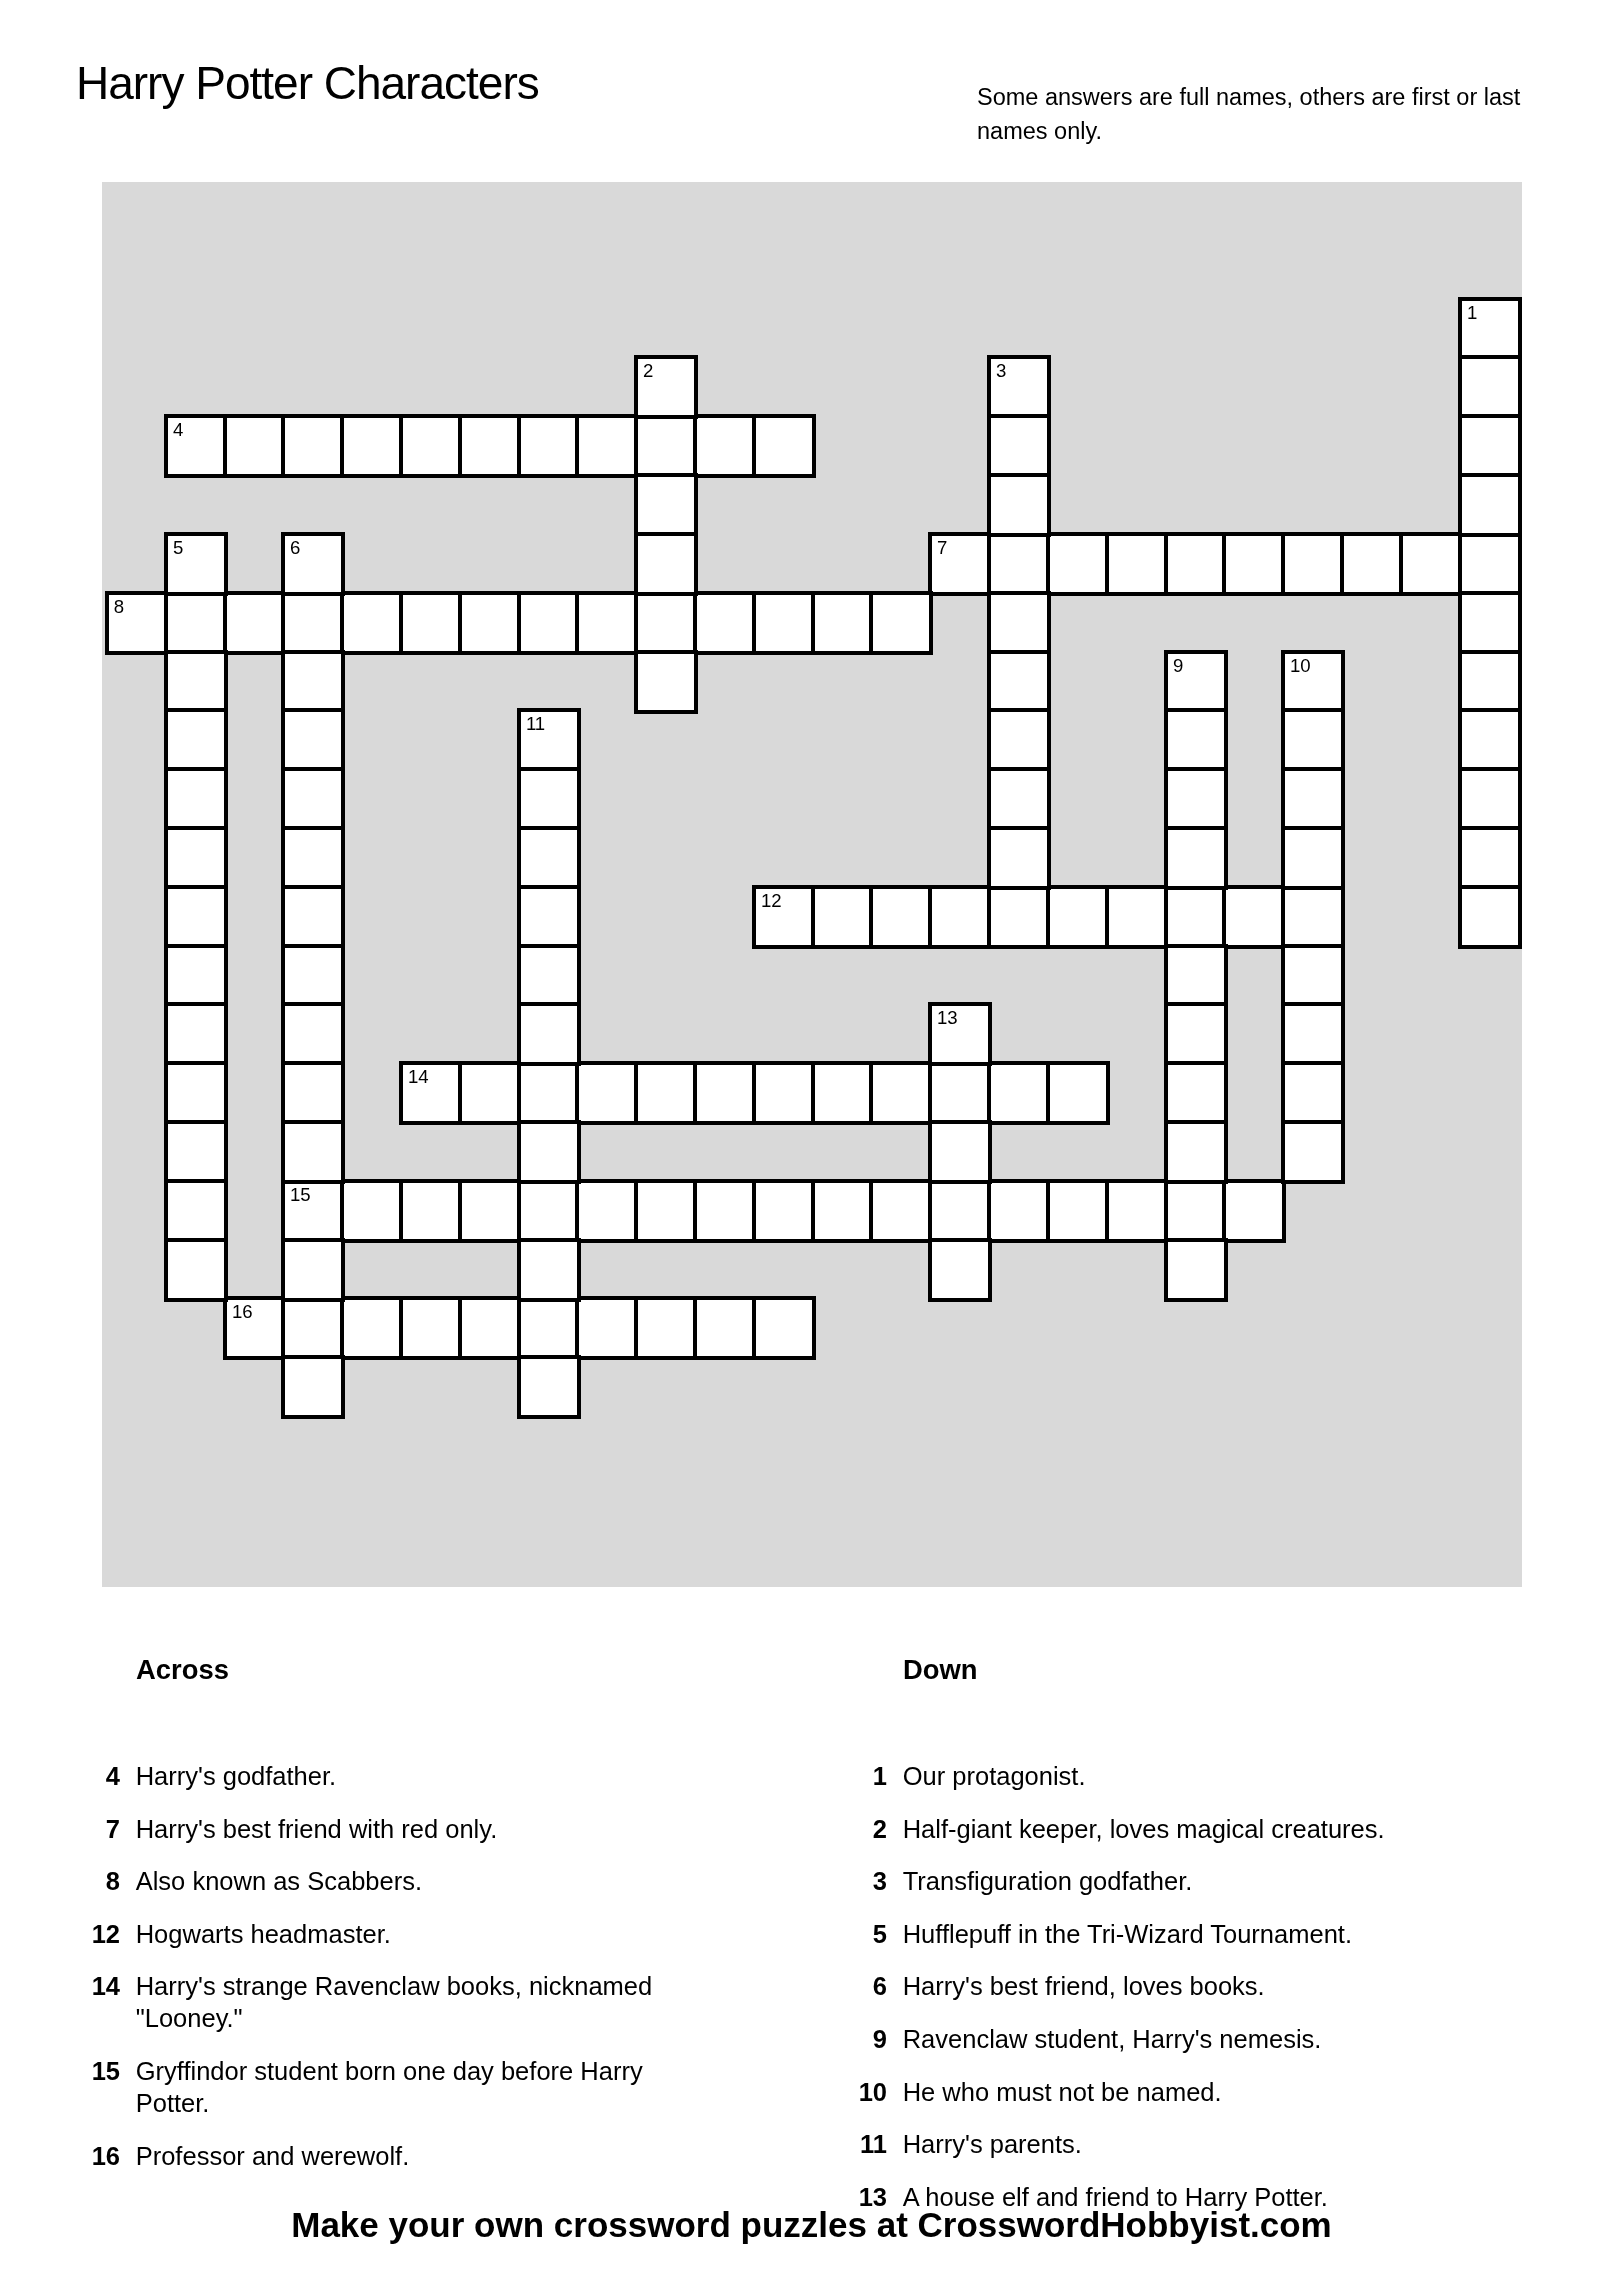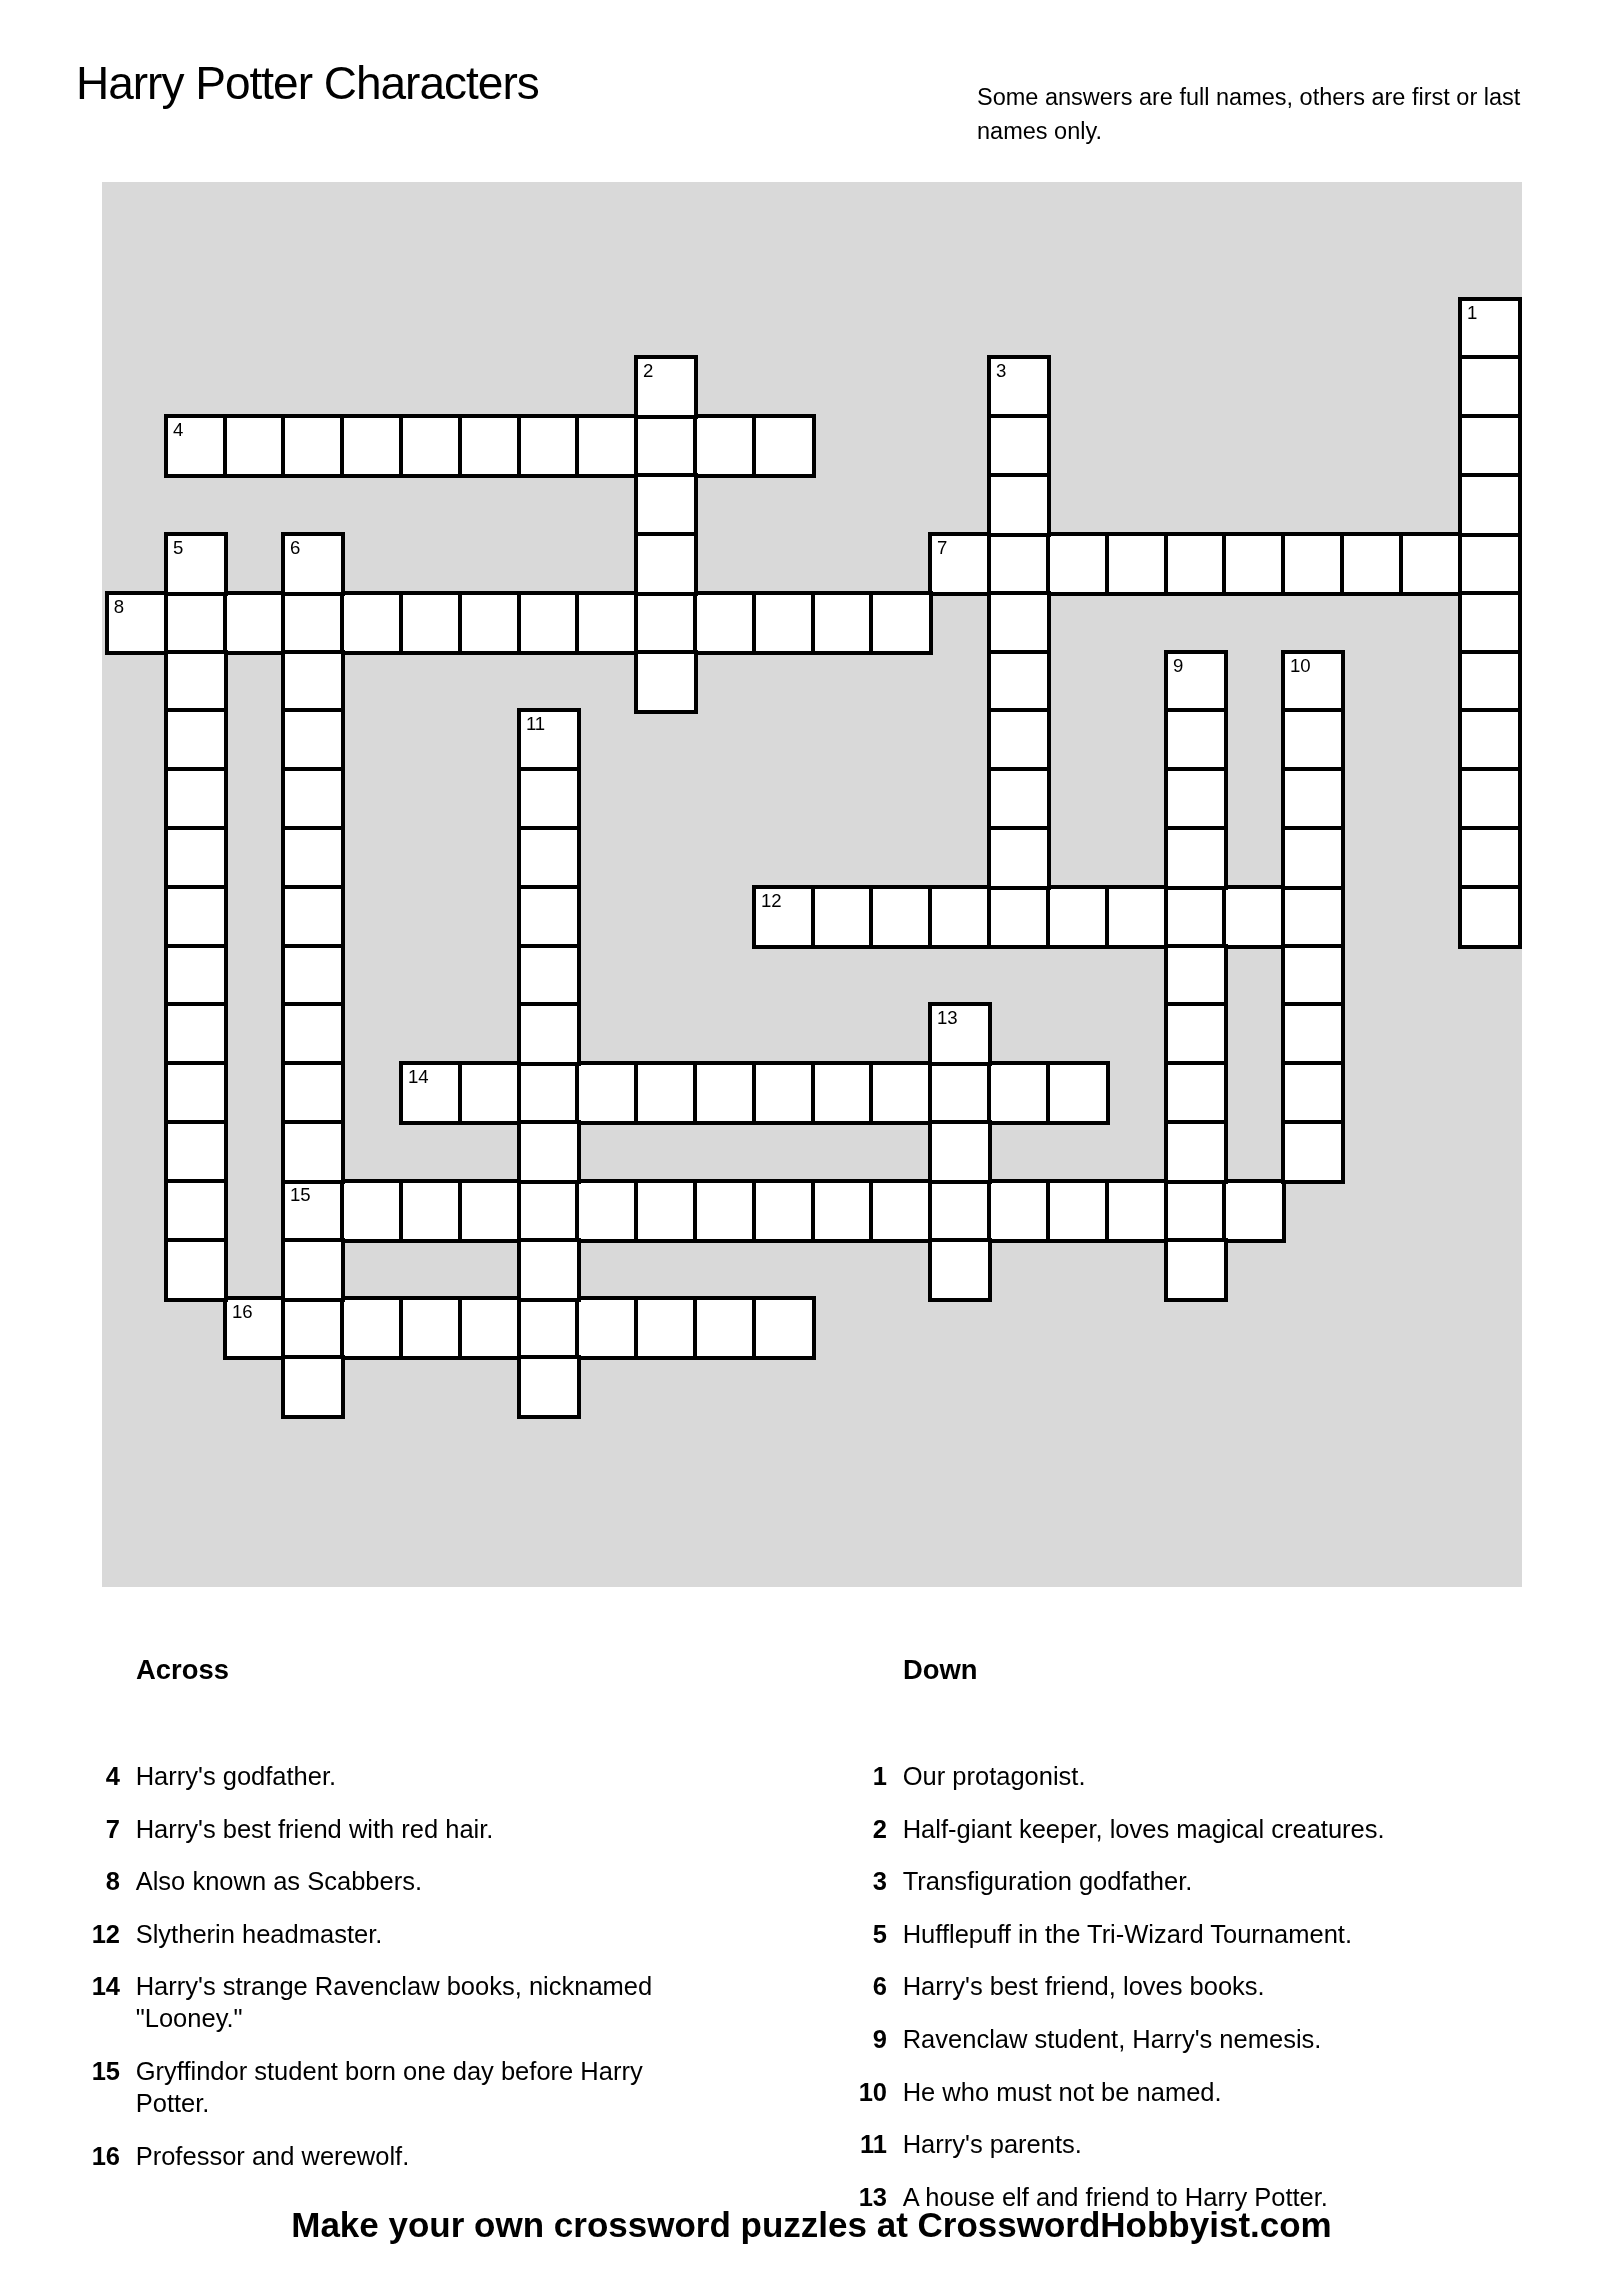--- a/index.html
+++ b/index.html
@@ -251,29 +251,29 @@
 
 <section class="clues-col across">
   <h2 class="clues-header">Across</h2>
   <ol class="clue-list" id="across-list">
       <li>
         <span class="cnum">4</span>
         <span class="ctext">Harry's godfather.</span>
       </li>
       <li>
         <span class="cnum">7</span>
-        <span class="ctext">Harry's best friend with red hair.</span>
+        <span class="ctext">Harry's best friend with red only.</span>
       </li>
       <li>
         <span class="cnum">8</span>
         <span class="ctext">Also known as Scabbers.</span>
       </li>
       <li>
         <span class="cnum">12</span>
-        <span class="ctext">Slytherin headmaster.</span>
+        <span class="ctext">Hogwarts headmaster.</span>
       </li>
       <li>
         <span class="cnum">14</span>
         <span class="ctext">Harry's strange Ravenclaw books, nicknamed "Looney."</span>
       </li>
       <li>
         <span class="cnum">15</span>
         <span class="ctext">Gryffindor student born one day before Harry Potter.</span>
       </li>
       <li>

